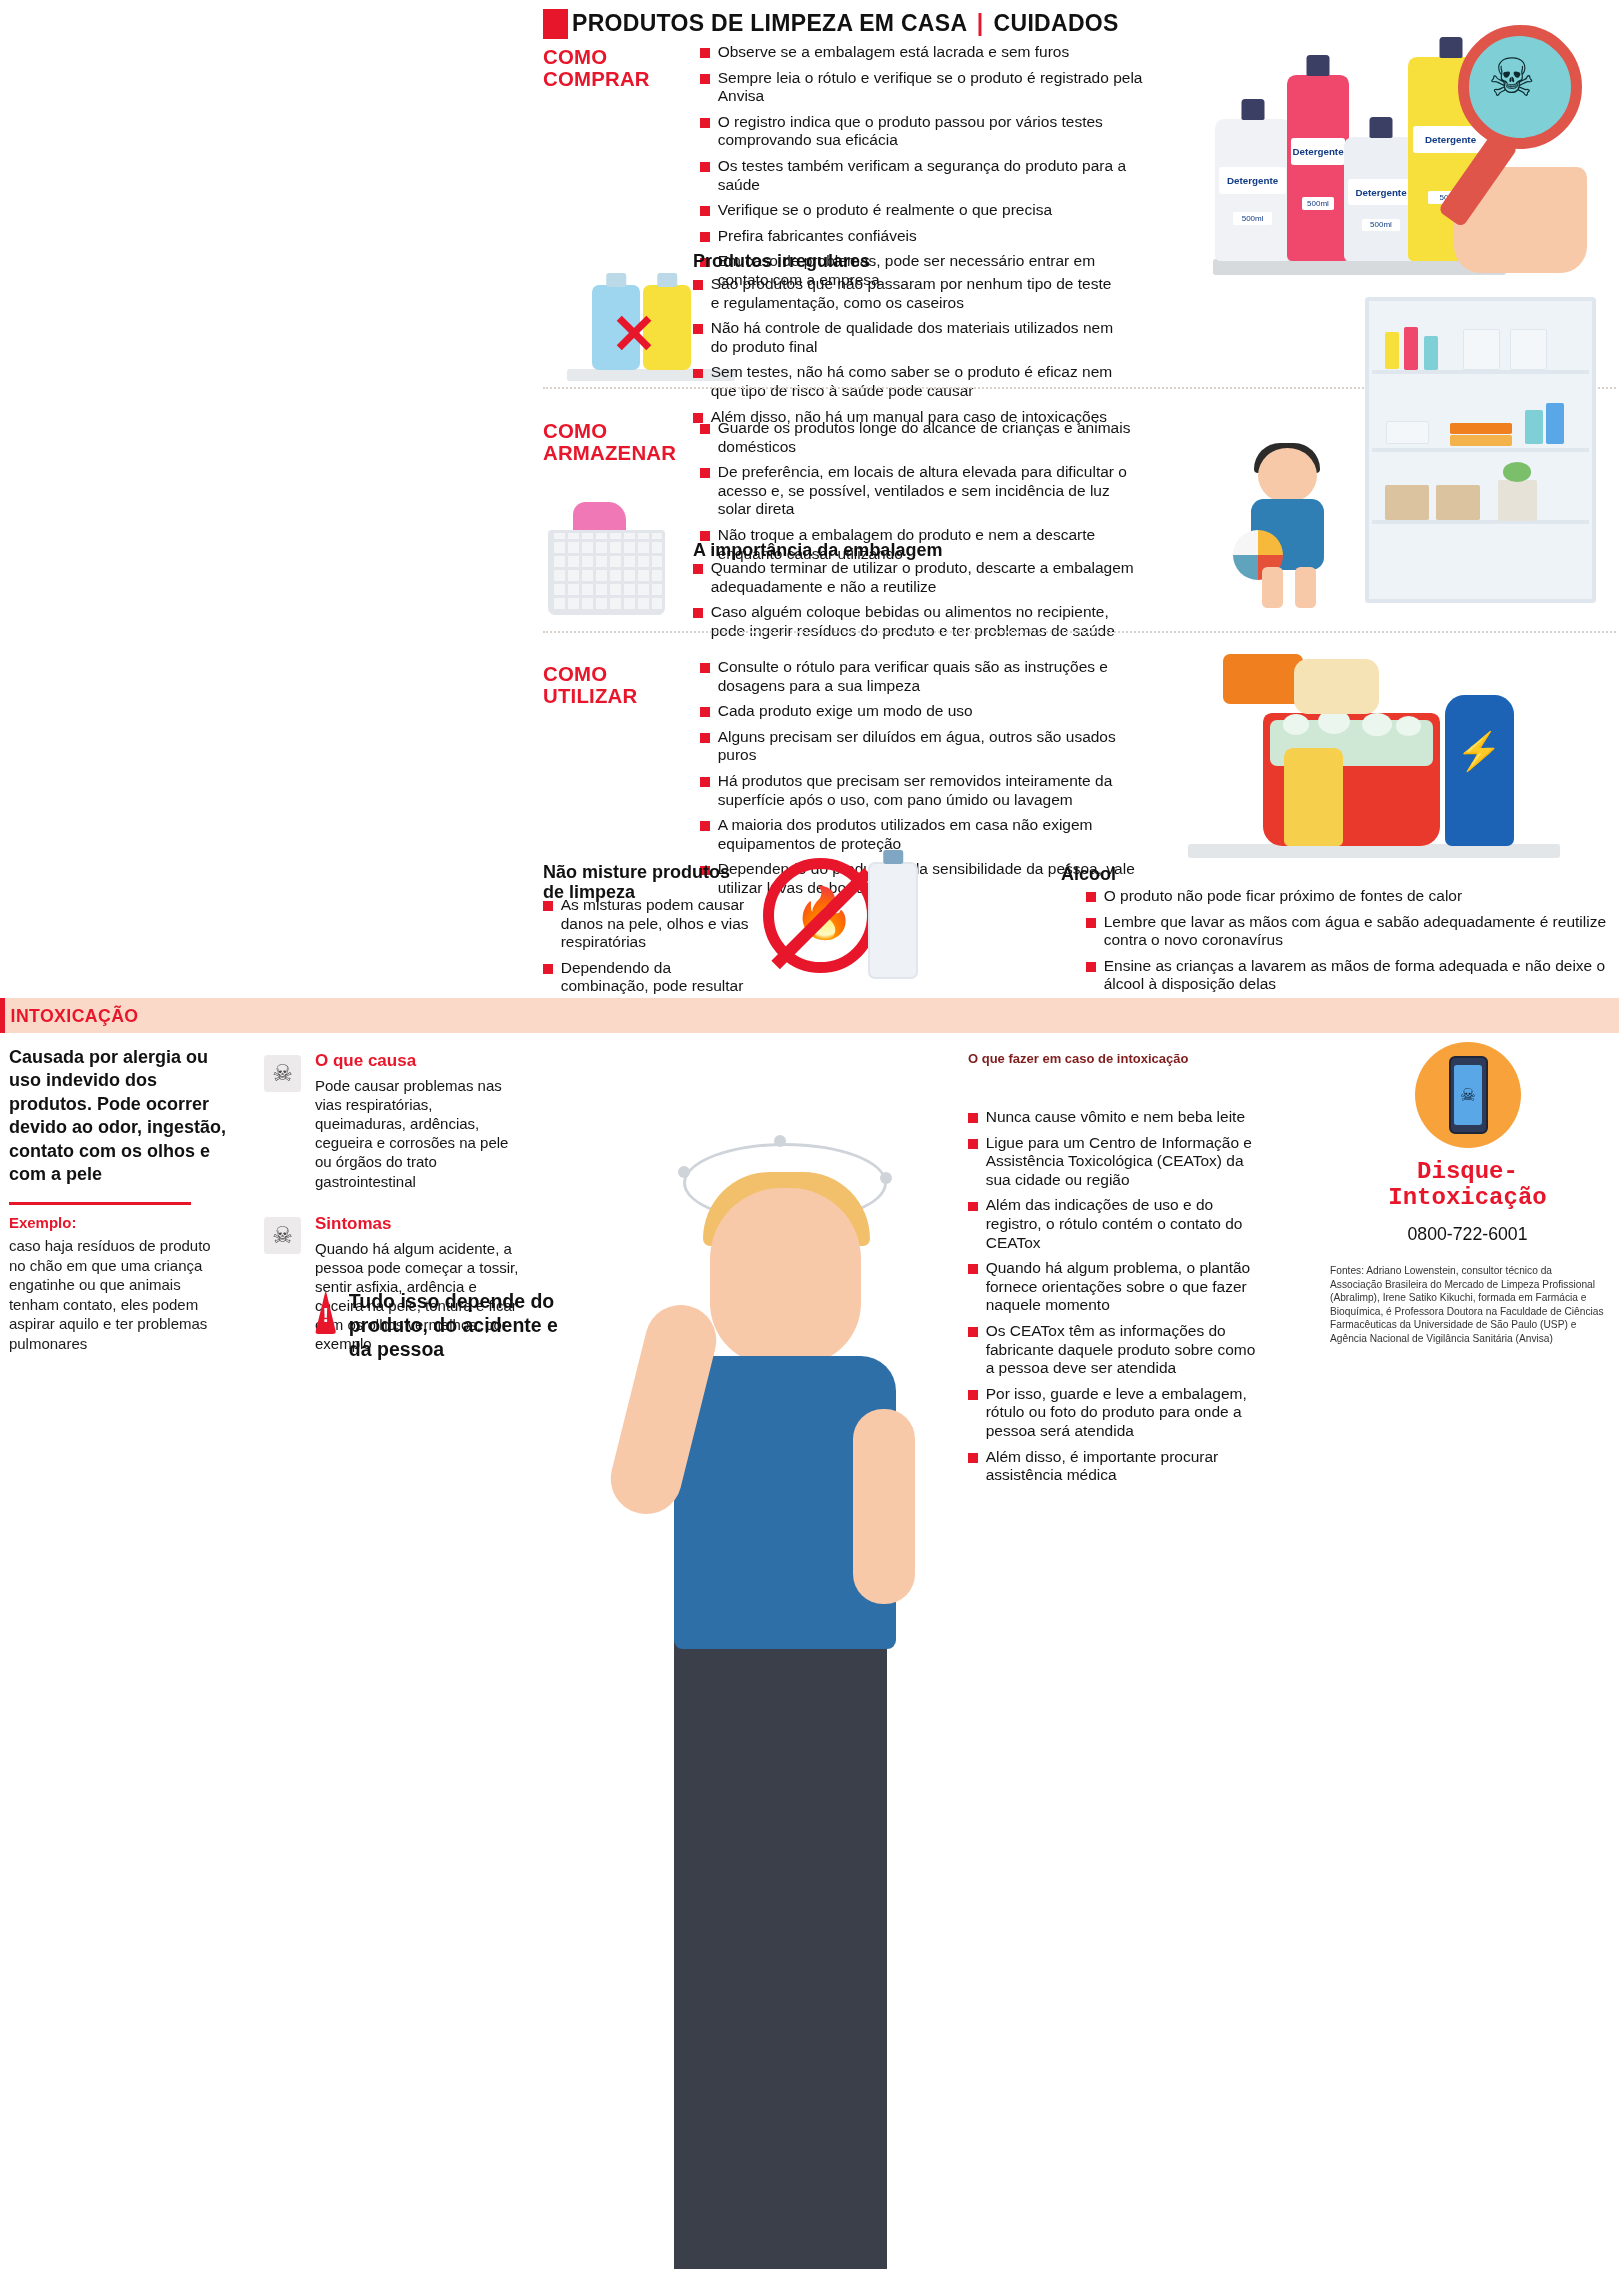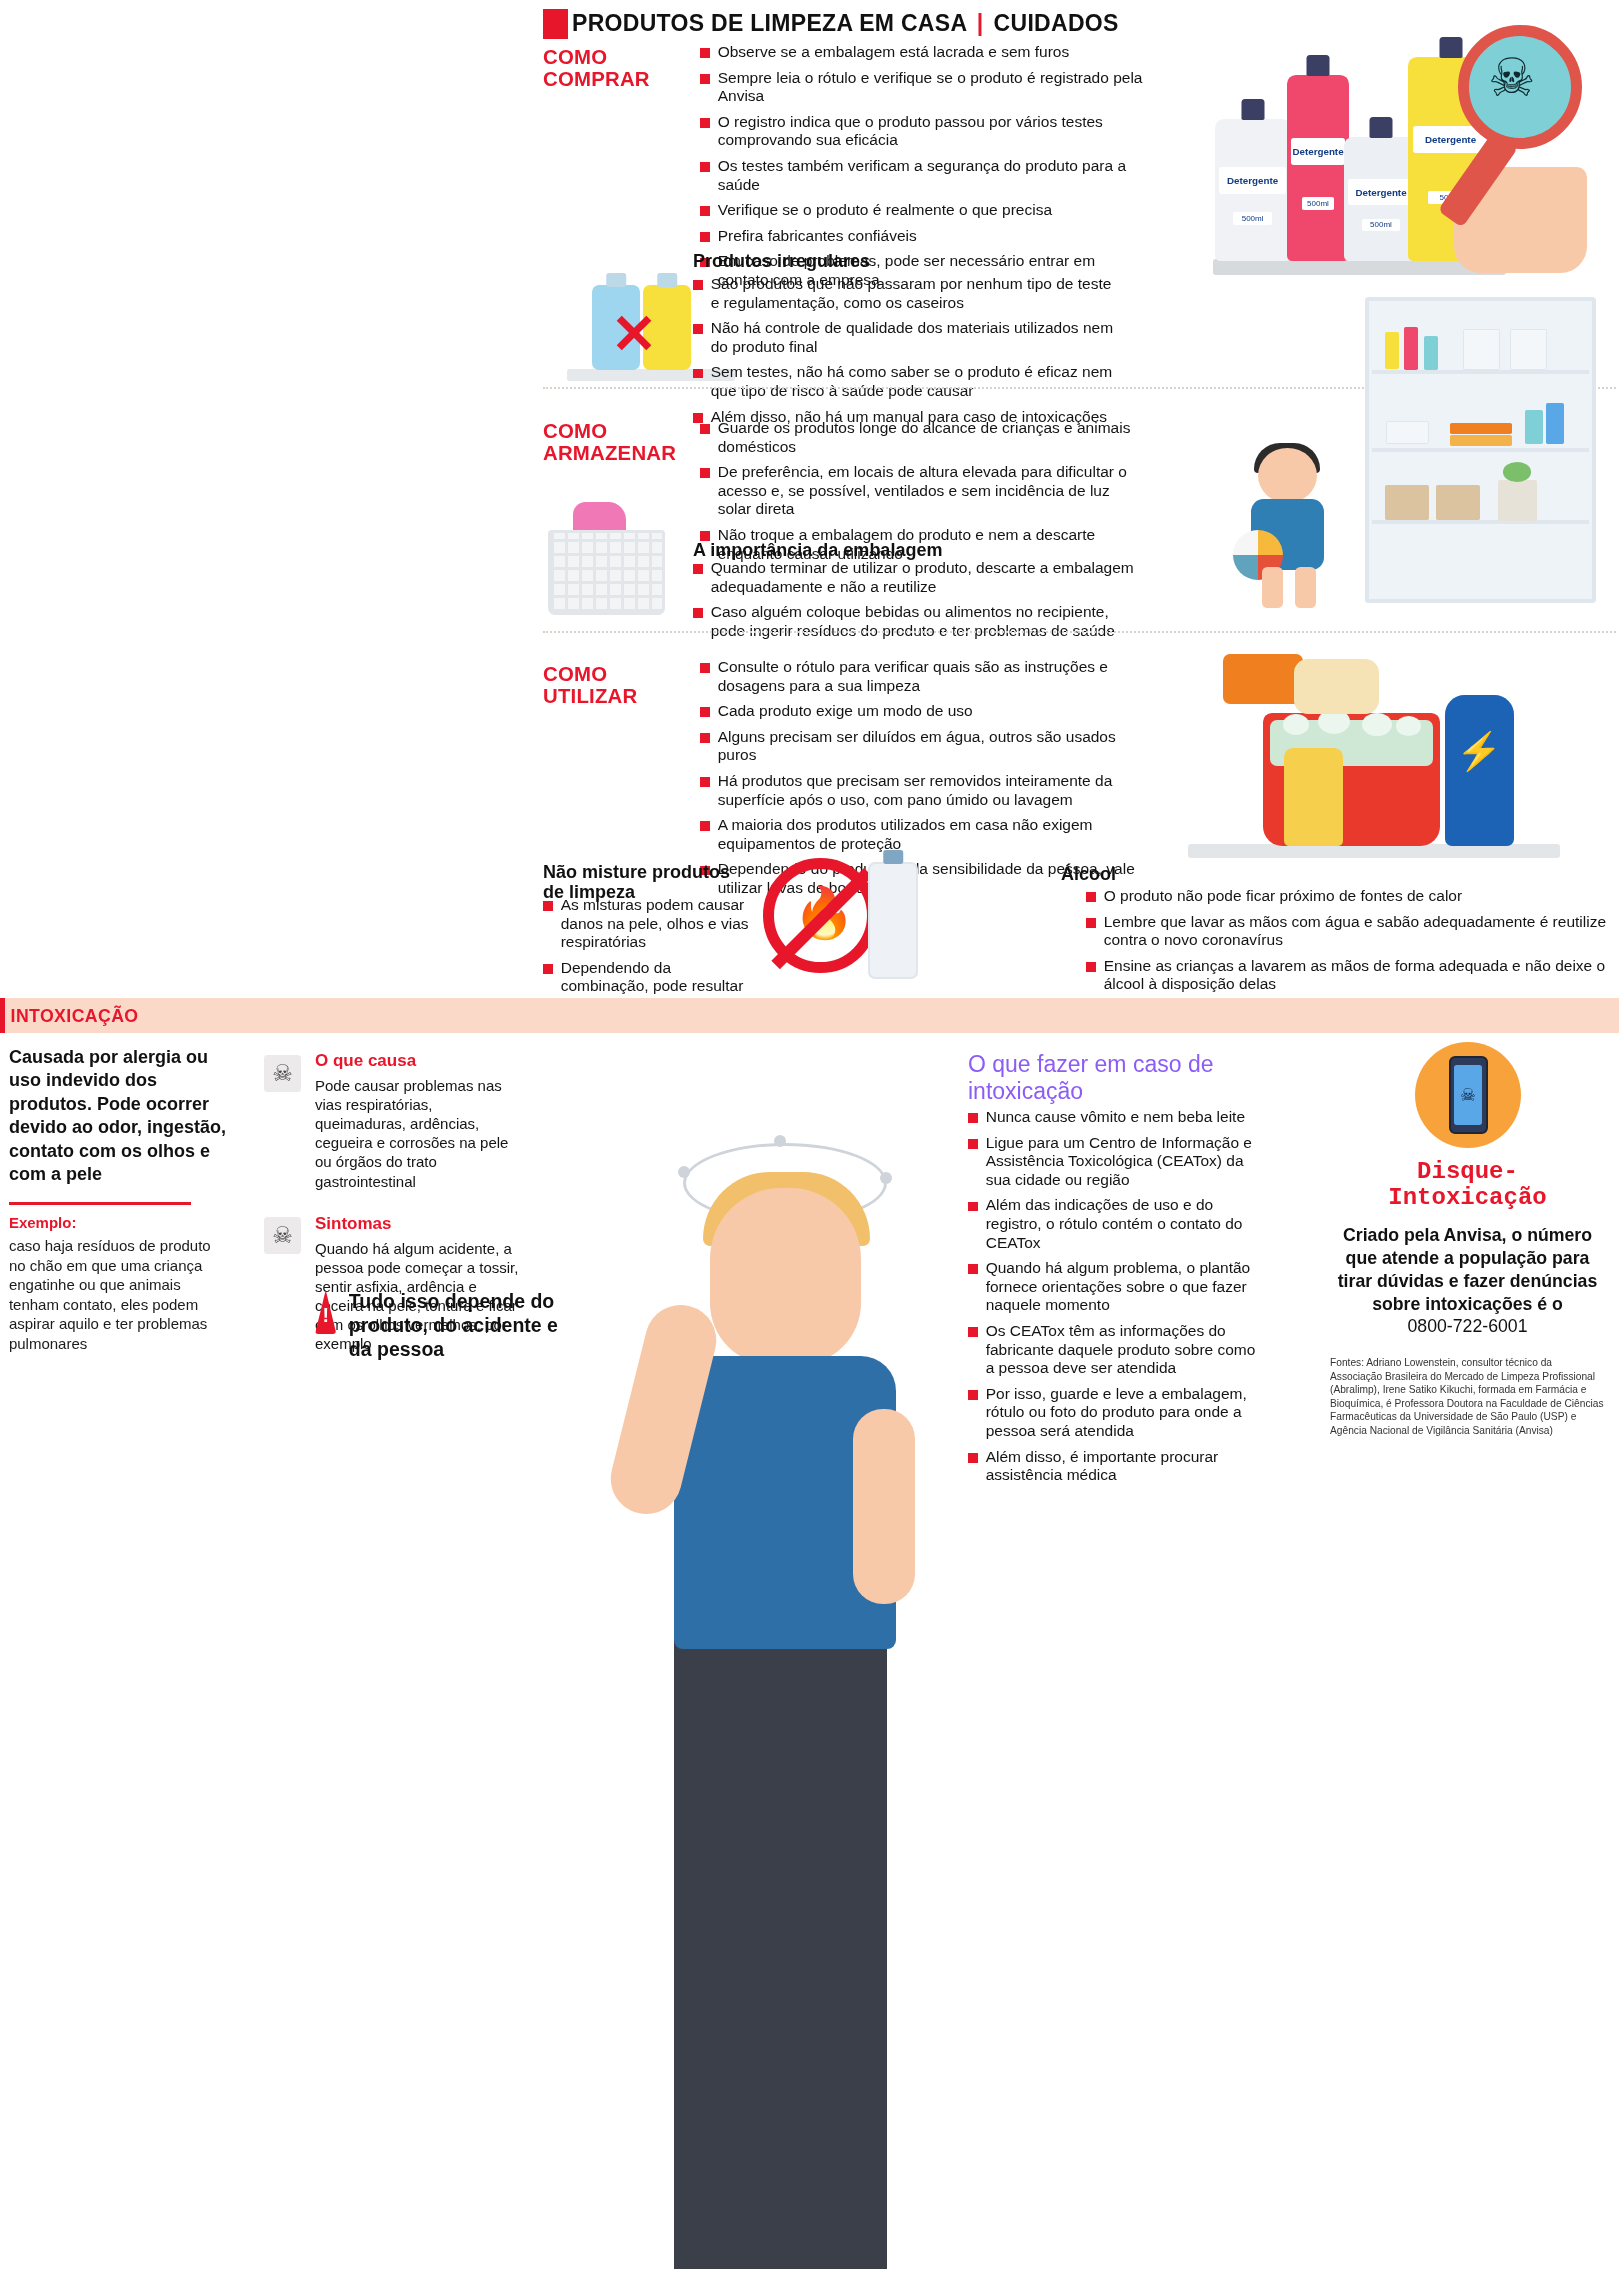--- a/index.html
+++ b/index.html
@@ -83,21 +83,21 @@
     position:absolute; left:0; top:3.5px; width:37px; height:37px; background:#eceaea; border-radius:3.5px;
     display:flex; align-items:center; justify-content:center;
   }
   .ic-block h4 { margin:0 0 5.3px 0; font-size:17px; color:#e8162a; font-weight:bold; }
   .ic-block p  { margin:0; font-size:15px; line-height:1.27; color:#141414; }
 
   .ic-warn { position:absolute; left:315px; top:1290px; width:257px; display:flex; gap:12.4px; align-items:flex-start; }
   .ic-warn .wtext { font-size:19.5px; font-weight:bold; line-height:1.22; color:#111; }
 
   
-  .ic-right-head { position:absolute; left:968px; top:1051px; width:266px; font-weight:normal; font-size:23px; line-height:1.18; color:#8b5cf6; }
+  .ic-right-head { position:absolute; left:968px; top:1051px; width:266px; font-weight:bold; font-size:13px; line-height:1.18; color:#7f1d1d; }
   .ic-right-list { position:absolute; left:968px; top:1108px; width:293px; }
   .ic-right-list li { font-size:15px; }
 
   
   .disque { position:absolute; left:1330px; top:1042px; width:275px; text-align:center; }
   .disque .badge {
     width:106px; height:106px; border-radius:53px; background:#f7a23b; margin:0 auto 10.6px auto; position:relative;
   }
   .disque .badge .phone {
     position:absolute; left:34px; top:14px; width:39px; height:78px; border-radius:6.2px; background:#2e3a59; border:2.7px solid #1d2537;
@@ -466,19 +466,18 @@
       <div class="phone">
         <div class="screen">
           <span>☠</span>
         </div>
       </div>
     </div>
     <h3>
       <span>Disque-</span><br>
       <span>Intoxicação</span>
     </h3>
-    <div class="body">Criado pela Anvisa, o número que atende a população para tirar dúvidas e fazer denúncias sobre intoxicações é o</div>
     <div class="phoneNum">0800-722-6001</div>
     <div class="sources">Fontes: Adriano Lowenstein, consultor técnico da Associação Brasileira do Mercado de Limpeza Profissional (Abralimp), Irene Satiko Kikuchi, formada em Farmácia e Bioquímica, é Professora Doutora na Faculdade de Ciências Farmacêuticas da Universidade de São Paulo (USP) e Agência Nacional de Vigilância Sanitária (Anvisa)</div>
   </div>
 
 </div>
 
 
 </body></html>

